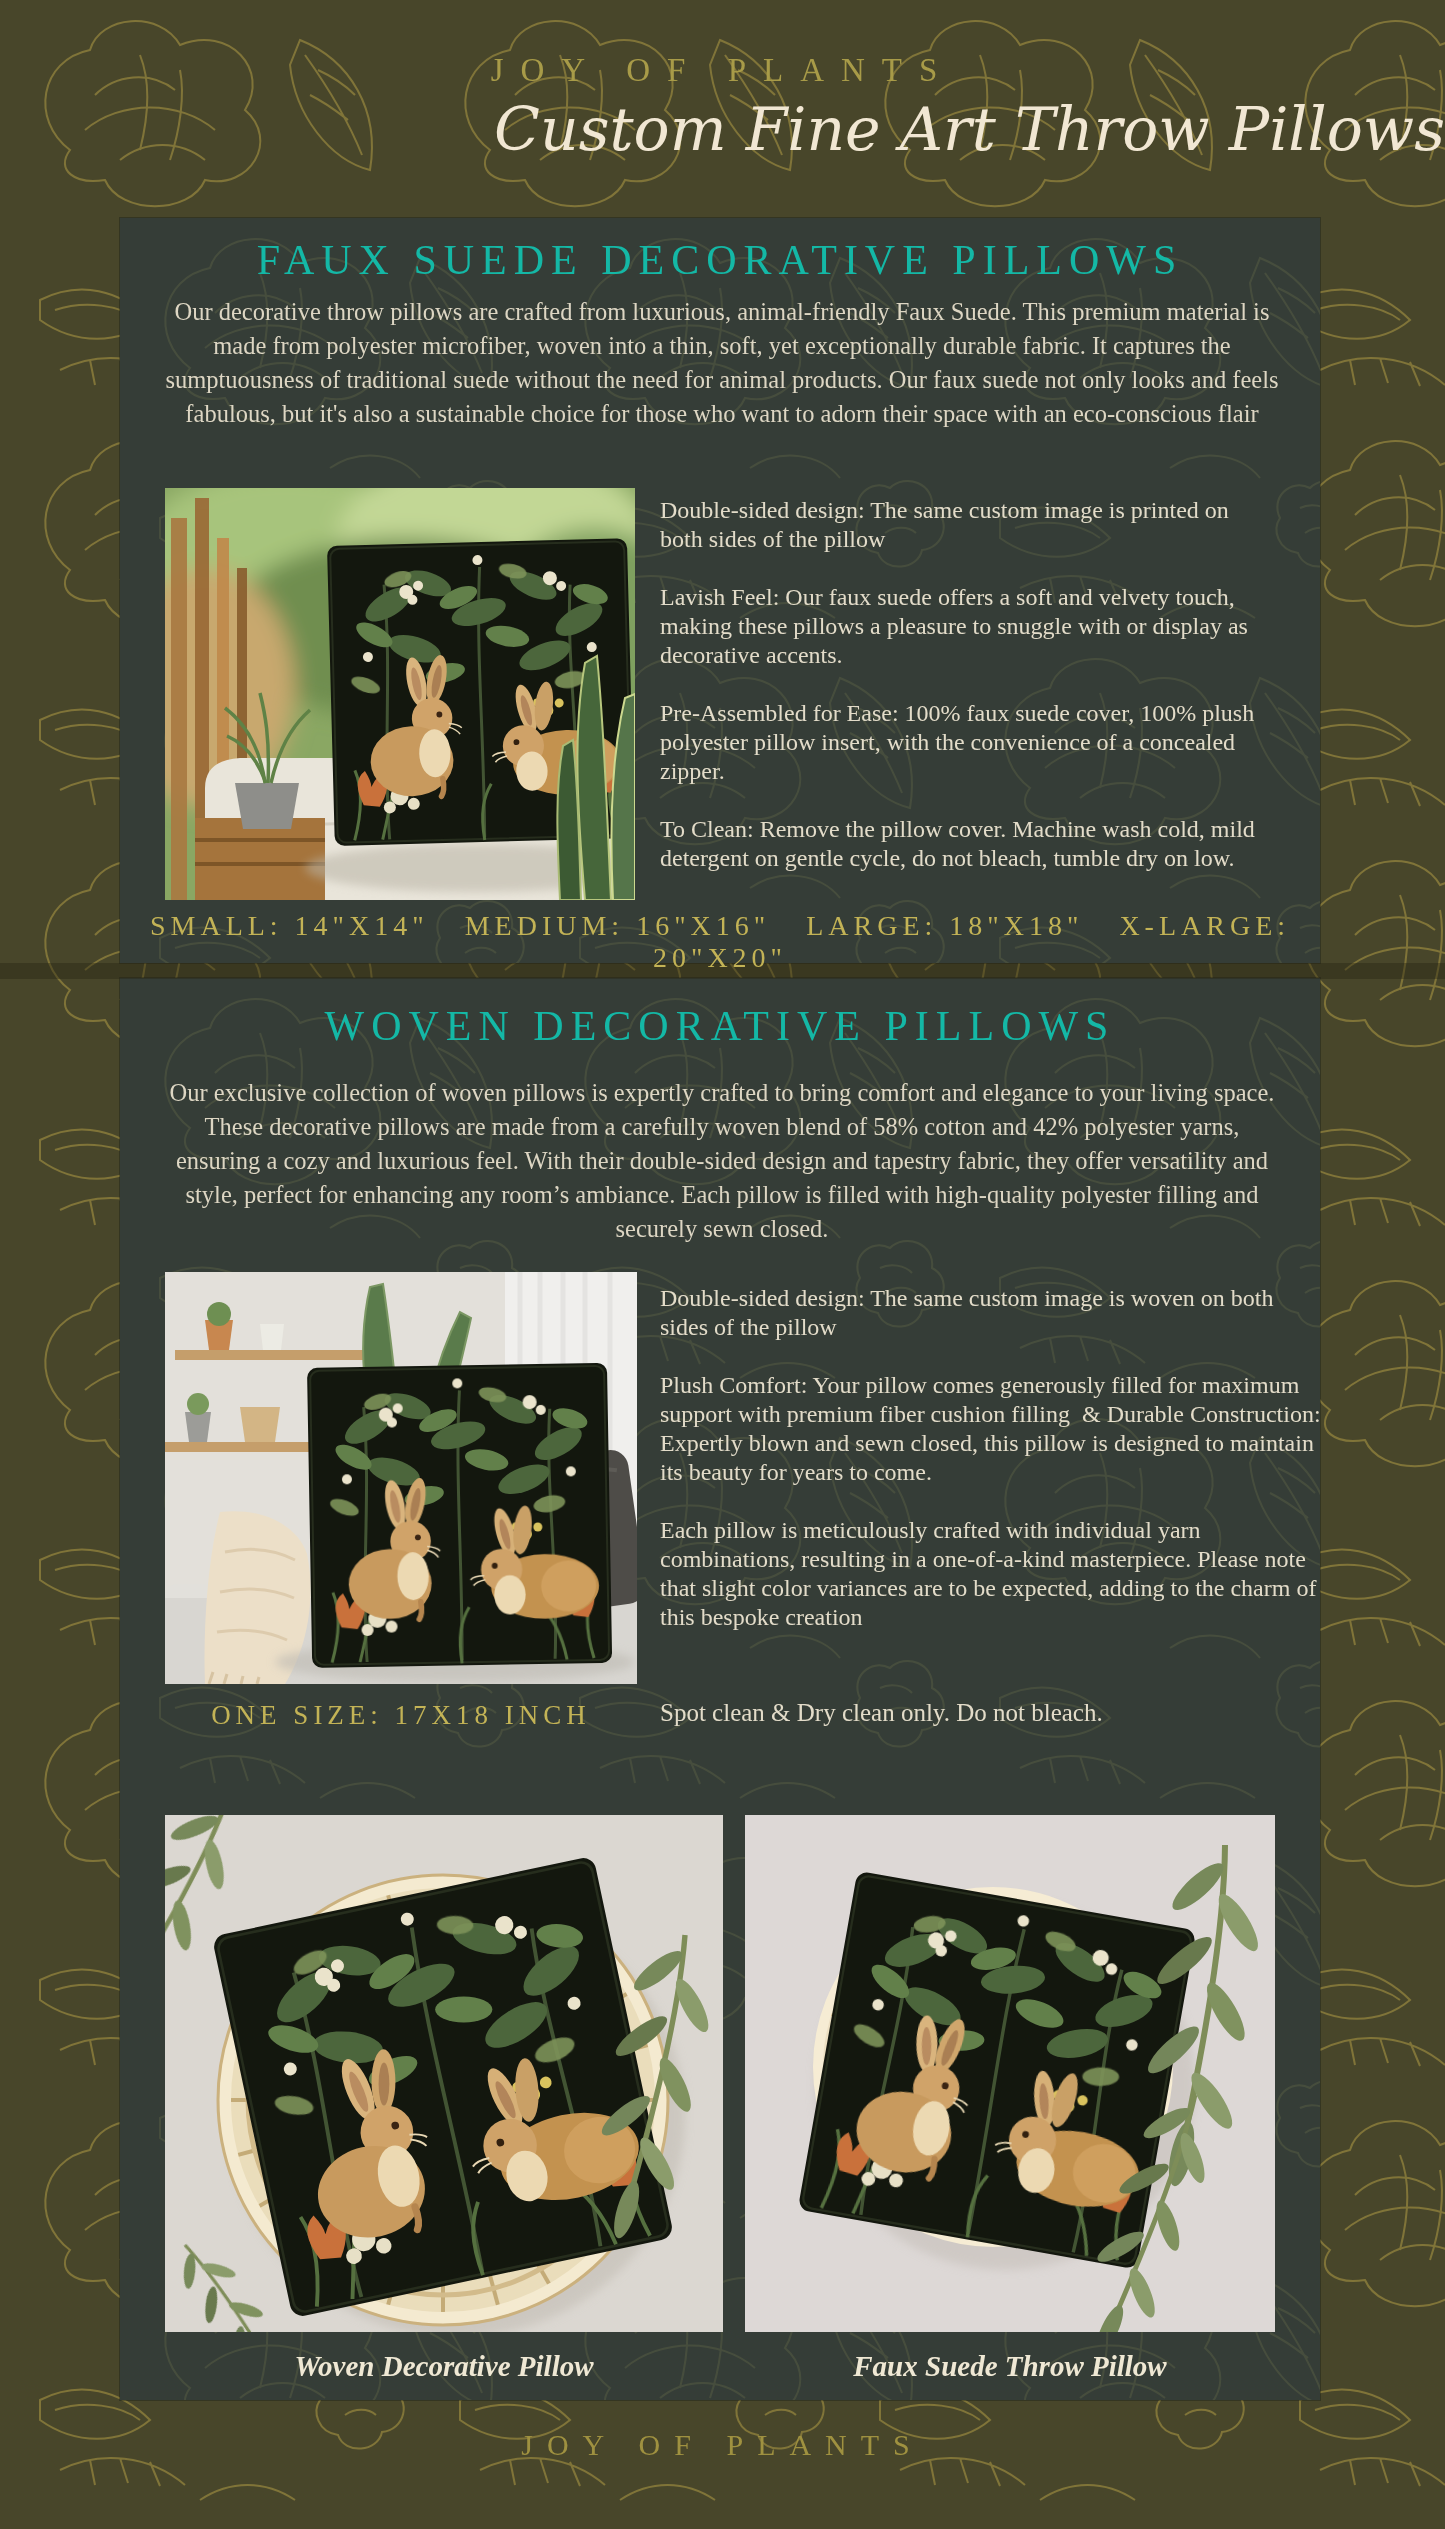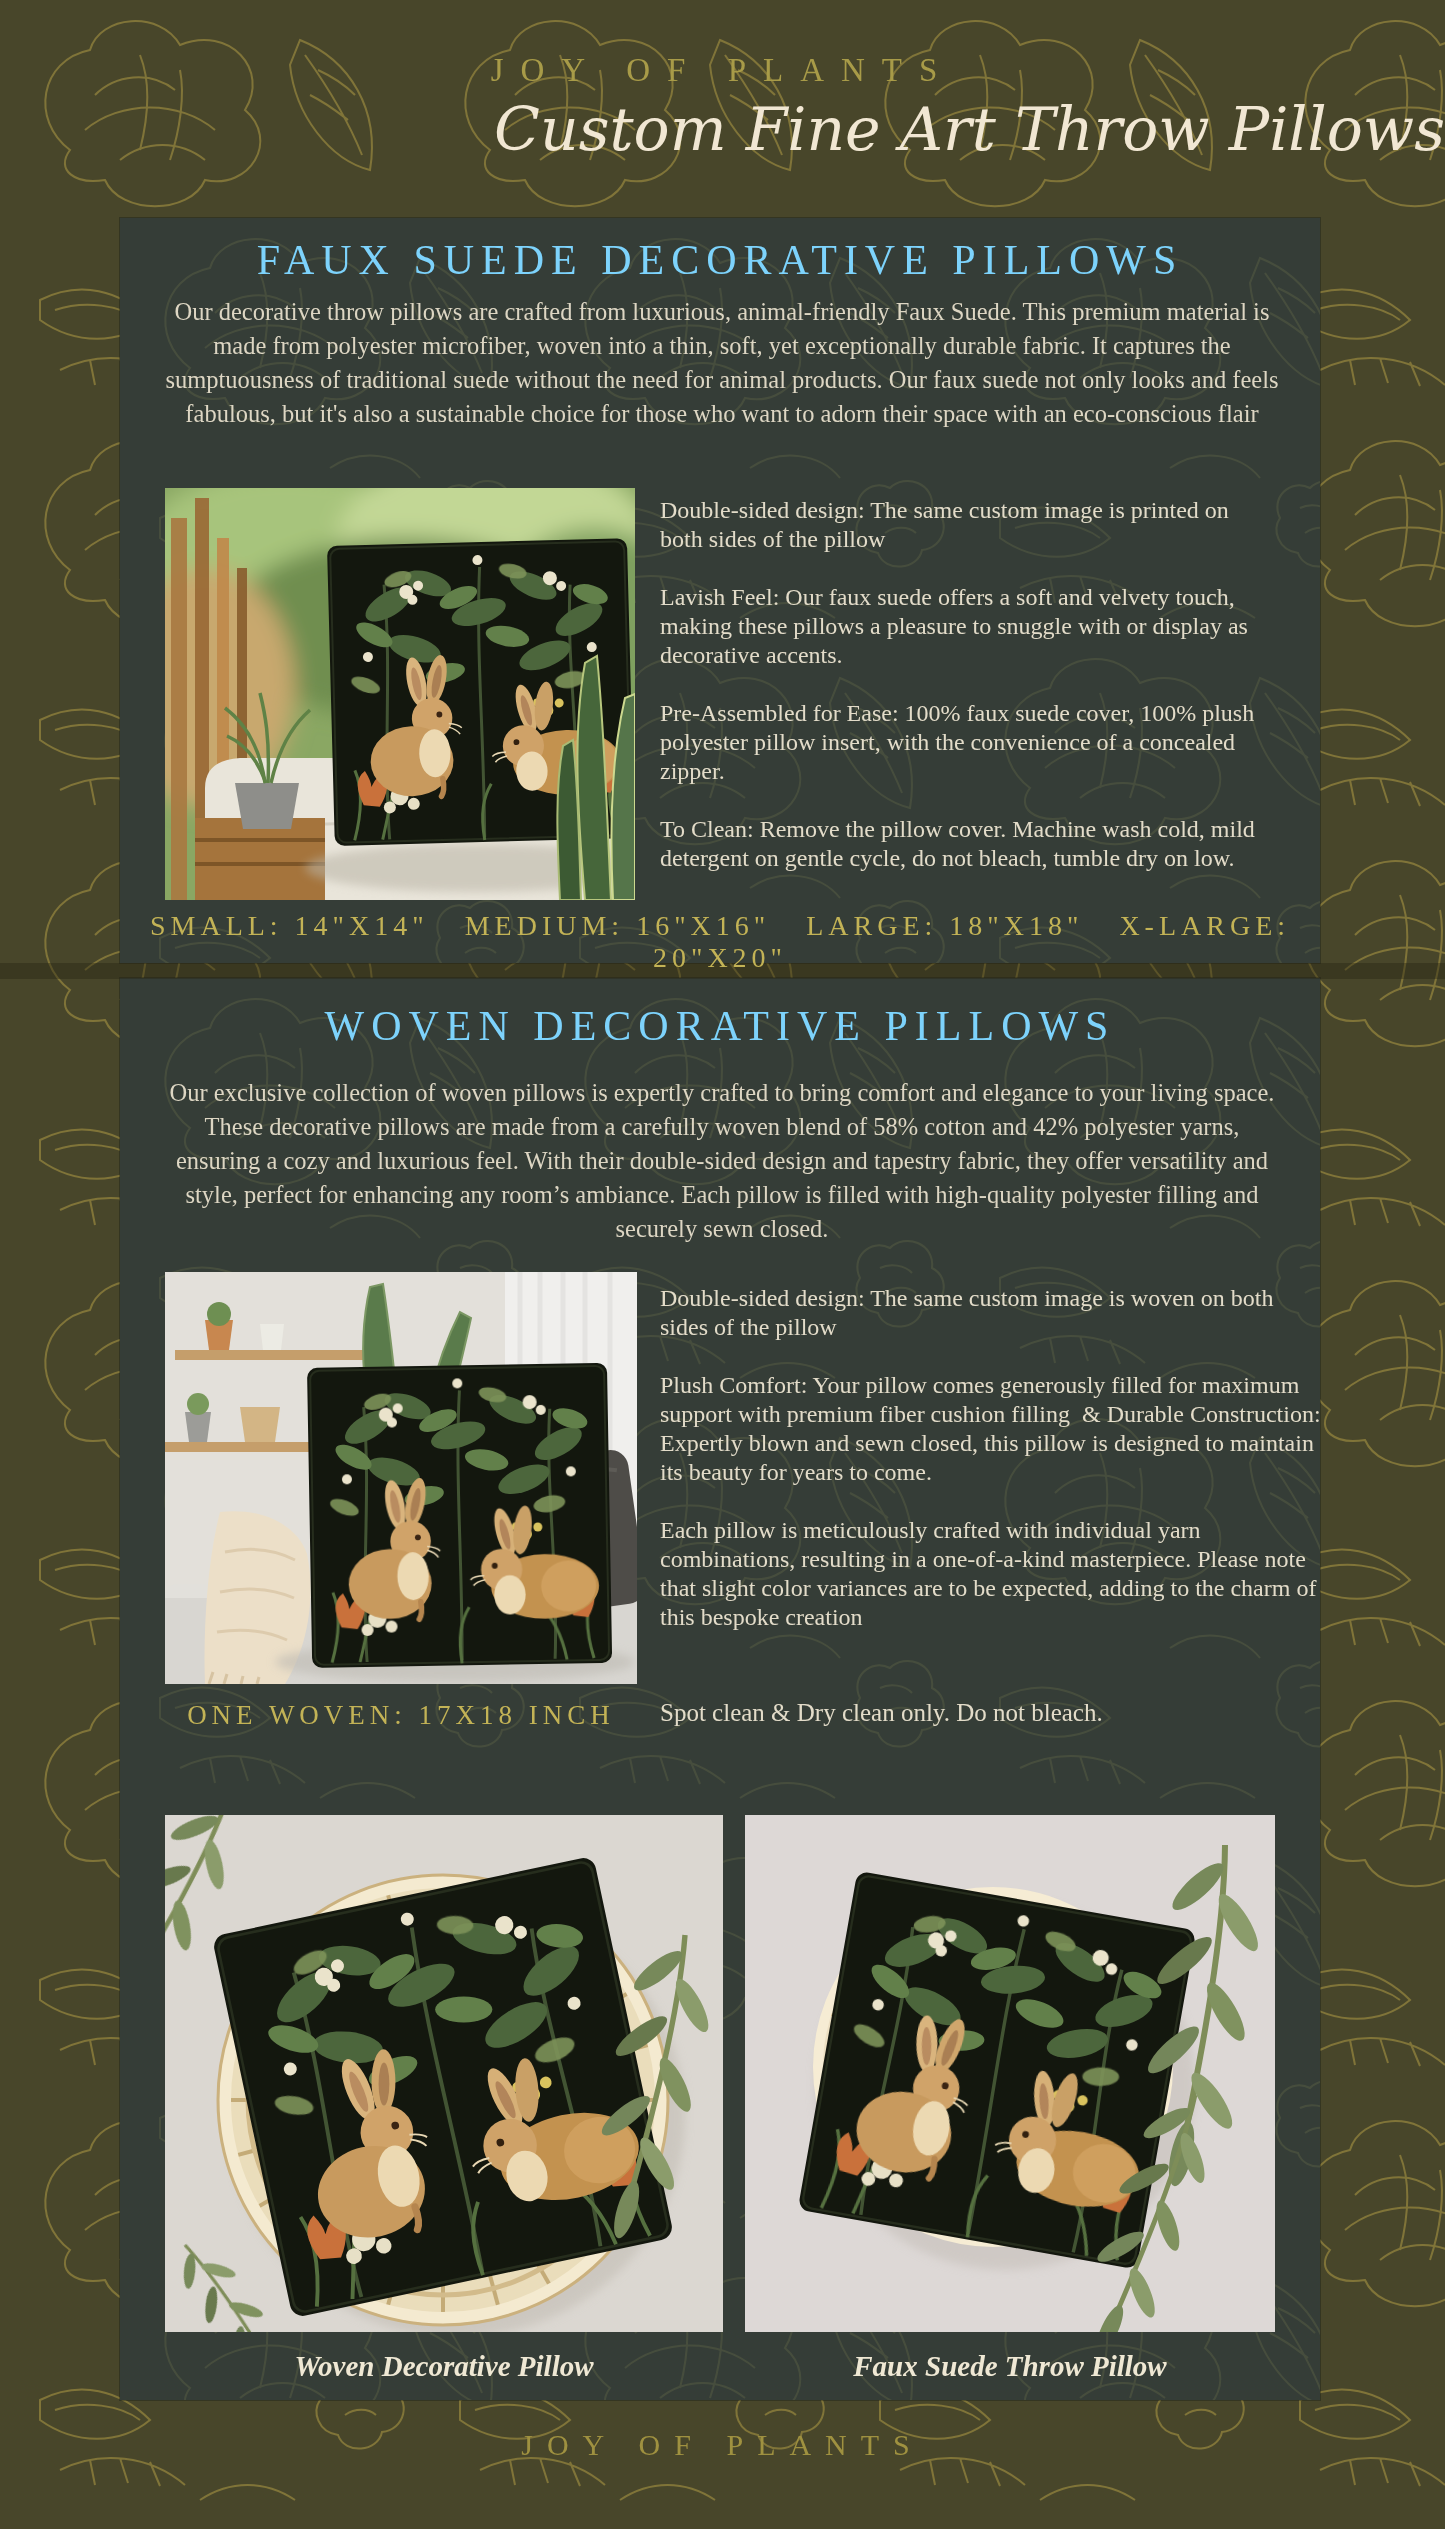--- a/index.html
+++ b/index.html
@@ -24,21 +24,21 @@
     left:0;top:52px;width:1445px;text-align:center;
     color:#a89b48;font-size:33px;letter-spacing:17px;font-weight:400;
   }
   .tagline{
     left:0;top:94px;width:1445px;text-align:right;
     color:#f1e7d3;font-size:60px;font-style:italic;
     font-family:"DejaVu Serif", serif;
   }
   .sec-title{
     left:120px;width:1200px;text-align:center;
-    color:#7dd3fc;font-size:42px;letter-spacing:7px;font-weight:400;
+    color:#14b8a6;font-size:42px;letter-spacing:7px;font-weight:400;
   }
   .intro{
     left:162px;width:1120px;text-align:center;
     color:#ddd6c3;font-size:24.5px;line-height:34px;
   }
   .features{color:#e3dcc9;font-size:24px;line-height:29px;}
   .features p{margin:0 0 29px 0;}
   .features .lead,.features .note{}
   .gold-line{
     color:#c3b356;font-size:28px;letter-spacing:5px;text-align:center;
@@ -311,21 +311,21 @@
     <span class="lead">Double-sided design:</span><span> The same custom image is woven on both sides of the pillow</span>
   </p>
   <p>
     <span class="lead">Plush Comfort:</span><span> Your pillow comes generously filled for maximum support with premium fiber cushion filling &nbsp;&amp; </span><span class="lead">Durable Construction:</span><span> Expertly blown and sewn closed, this pillow is designed to maintain its beauty for years to come.</span>
   </p>
   <p>
     <span>Each pillow is meticulously crafted with individual yarn combinations, resulting in a one-of-a-kind masterpiece. </span><span class="note">Please note that slight color variances are to be expected, adding to the charm of this bespoke creation</span>
   </p>
 </div>
 
-<div class="abs z gold-line" style="left:165px;top:1700px;width:472px;font-size:27px;">ONE WOVEN: 17X18 INCH</div>
+<div class="abs z gold-line" style="left:165px;top:1700px;width:472px;font-size:27px;">ONE SIZE: 17X18 INCH</div>
 <div class="abs z care-line" style="left:660px;top:1699px;width:640px;">Spot clean &amp; Dry clean only. Do not bleach.</div>
 
 <div class="abs z photo" style="left:165px;top:1815px;width:558px;height:517px;">
   <svg viewBox="0 0 558 517">
     <rect width="558" height="517" fill="#dbd7d1"></rect>
     <ellipse cx="292" cy="302" rx="228" ry="220" fill="#c3beb5" opacity="0.6" filter="url(#soft2)"></ellipse>
     <g>
       <circle cx="278" cy="285" r="218" fill="#eaddbb"></circle>
       <g stroke="#c4ab77" stroke-width="4">
         <line x1="278" y1="70" x2="278" y2="500"></line>

